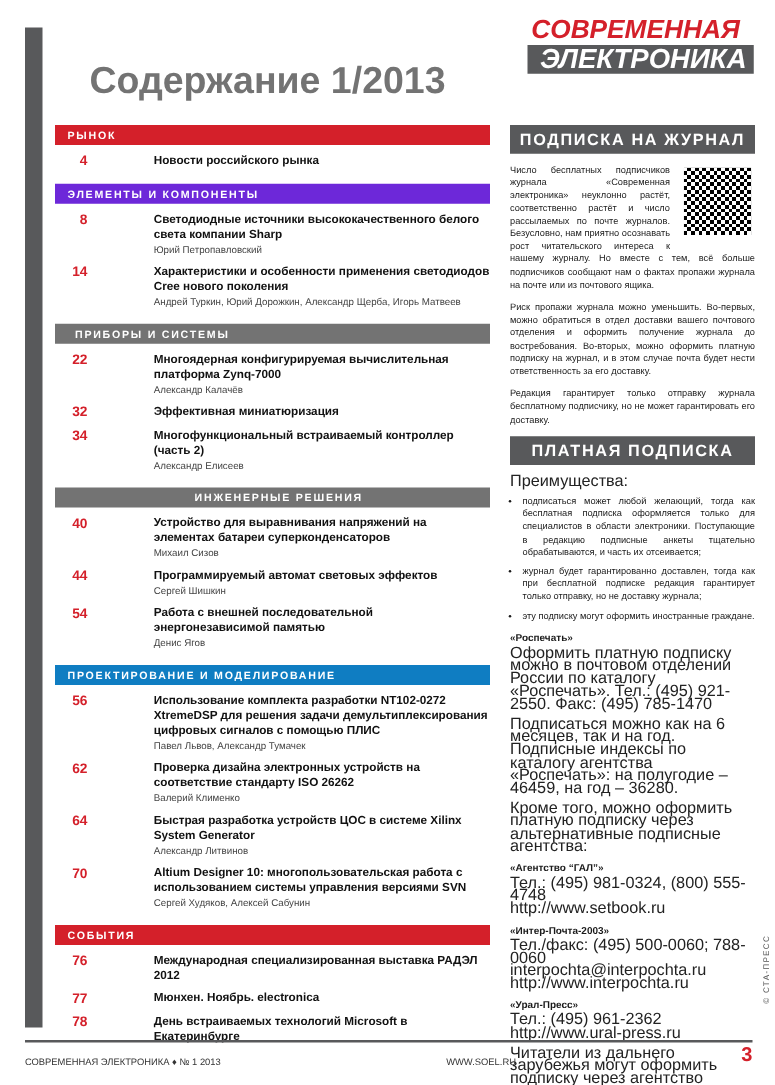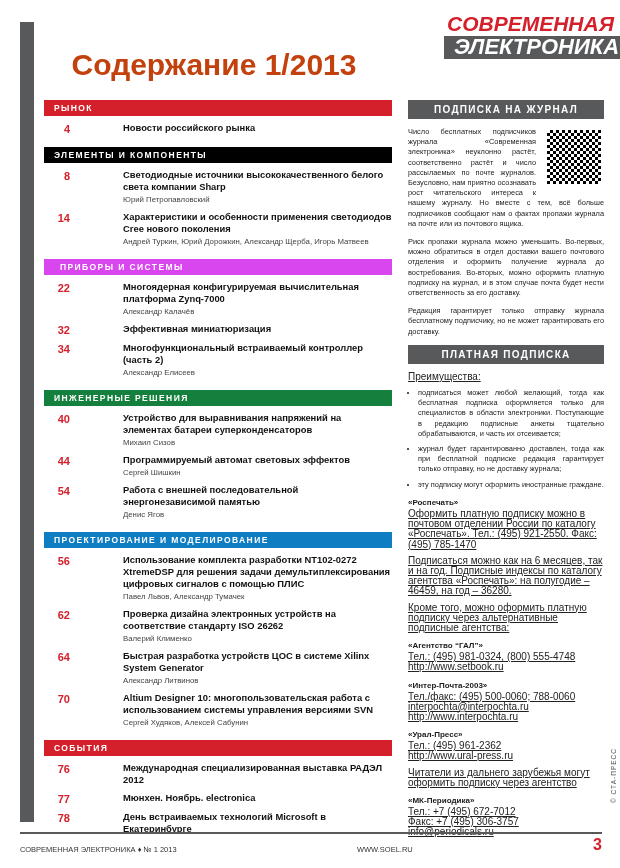--- a/index.html
+++ b/index.html
@@ -15,77 +15,77 @@
     position:absolute;left:0;top:0;width:620px;height:868px;
     background:#ffffff;
   }
   
   .leftbar{
     position:absolute;left:20px;top:22px;width:14px;height:800px;
     background:#58595b;
   }
   
   .masthead{
-    position:absolute;right:6px;top:14px;width:170px;text-align:right;
+    position:absolute;right:28px;top:14px;width:170px;text-align:right;
   }
   .masthead .l1{
     font-family:"Liberation Sans", sans-serif;
     font-weight:bold;font-style:italic;
     color:#d4202a;font-size:21px;letter-spacing:0px;line-height:20px;
   }
   .masthead .l2{
     font-family:"Liberation Sans", sans-serif;
     font-weight:bold;font-style:italic;
     color:#ffffff;font-size:22px;line-height:20px;
     background:#58595b;display:inline-block;padding:1px 6px 2px 10px;margin-top:2px;
   }
   
   .title{
     position:absolute;left:44px;top:48px;width:340px;
-    font-size:30px;font-weight:bold;color:#c2410c;
+    font-size:30px;font-weight:bold;color:#737373;
     text-align:center;
   }
   
   .toc{position:absolute;left:44px;top:100px;width:348px;}
   .cat{
     color:#fff;font-size:8.5px;font-weight:bold;letter-spacing:1.4px;
     padding:3px 0 3px 10px;margin:0 0 6px 0;text-transform:uppercase;
   }
   .cat.rynok{background:#d4202a;}
-  .cat.elem{background:#000000;}
-  .cat.prib{background:#d946ef;padding-left:16px;}
-  .cat.inzh{background:#15803d;}
+  .cat.elem{background:#6d28d9;}
+  .cat.prib{background:#737373;padding-left:16px;}
+  .cat.inzh{background:#737373;text-align:center;}
   .cat.proekt{background:#0f7dc2;}
   .cat.sob{background:#d4202a;}
   .entry{display:flex;margin:0 0 6px 0;}
   .pg{
     width:26px;min-width:26px;text-align:right;padding-right:8px;
     font-size:11px;font-weight:bold;color:#d4202a;padding-top:1px;
   }
   .etxt{flex:1;padding-left:45px;}
   .etitle{font-size:9.4px;font-weight:bold;line-height:12px;color:#111;}
   .eauth{font-size:7.8px;color:#444;margin-top:2px;line-height:10px;}
   .spacer{height:6px;}
   
   .right{position:absolute;left:408px;top:100px;width:196px;}
   .rhead{
-    background:#58595b;color:#fff;font-size:10px;font-weight:bold;
+    background:#58595b;color:#fff;font-size:13px;font-weight:bold;
     letter-spacing:1.3px;text-align:center;padding:4px 0;margin-bottom:8px;
   }
   .rtext{font-size:7.4px;line-height:10.2px;color:#222;text-align:justify;margin-bottom:8px;}
   .qr{
     float:right;width:54px;height:54px;margin:0 0 4px 8px;
     background:
       repeating-linear-gradient(90deg,#000 0 3px,#fff 3px 6px),
       repeating-linear-gradient(0deg,#000 0 3px,#fff 3px 6px);
     background-blend-mode:difference;
     border:3px solid #fff;
     box-shadow:0 0 0 1px #fff;
   }
-  .rsub{font-size:10px;line-height:10.2px;color:#222;margin-bottom:6px;text-decoration:underline;}
+  .rsub{font-size:13px;line-height:10.2px;color:#222;margin-bottom:6px;}
   ul.bul{margin:0 0 8px 0;padding-left:10px;}
   ul.bul li{font-size:7.4px;line-height:10.2px;margin-bottom:5px;text-align:justify;}
   .rorg{font-size:8px;font-weight:bold;margin:8px 0 2px 0;}
   
   .footline{
     position:absolute;left:20px;right:18px;bottom:34px;height:2px;background:#58595b;
   }
   .footer{
     position:absolute;left:20px;right:18px;bottom:14px;
     display:flex;justify-content:space-between;align-items:flex-end;

